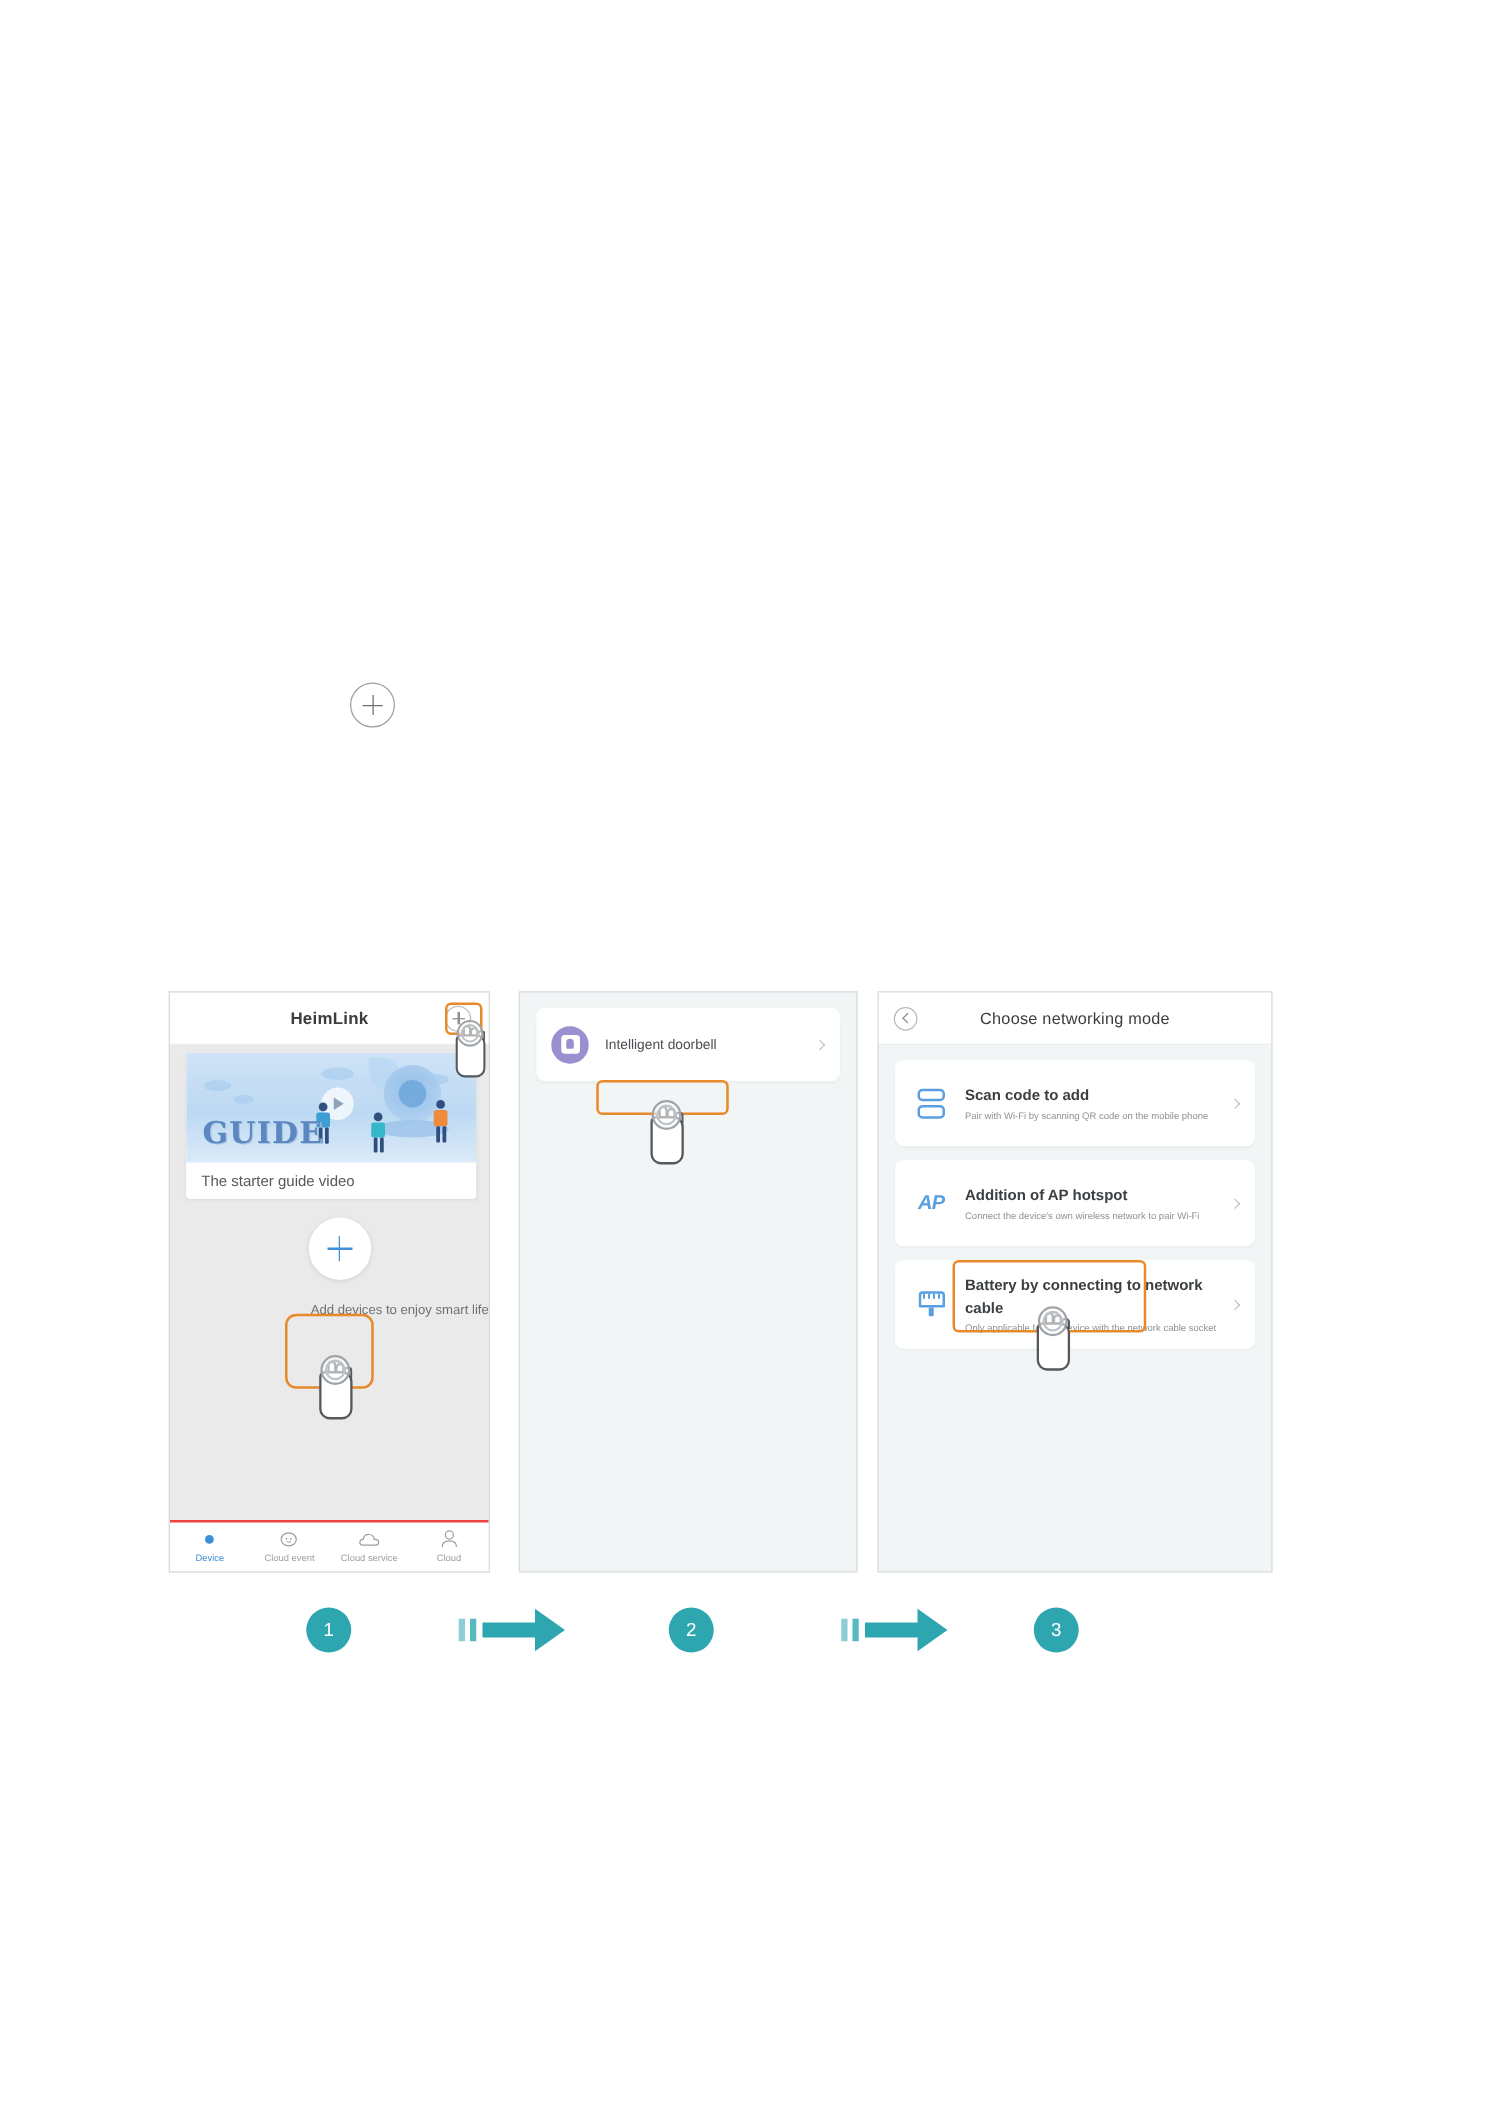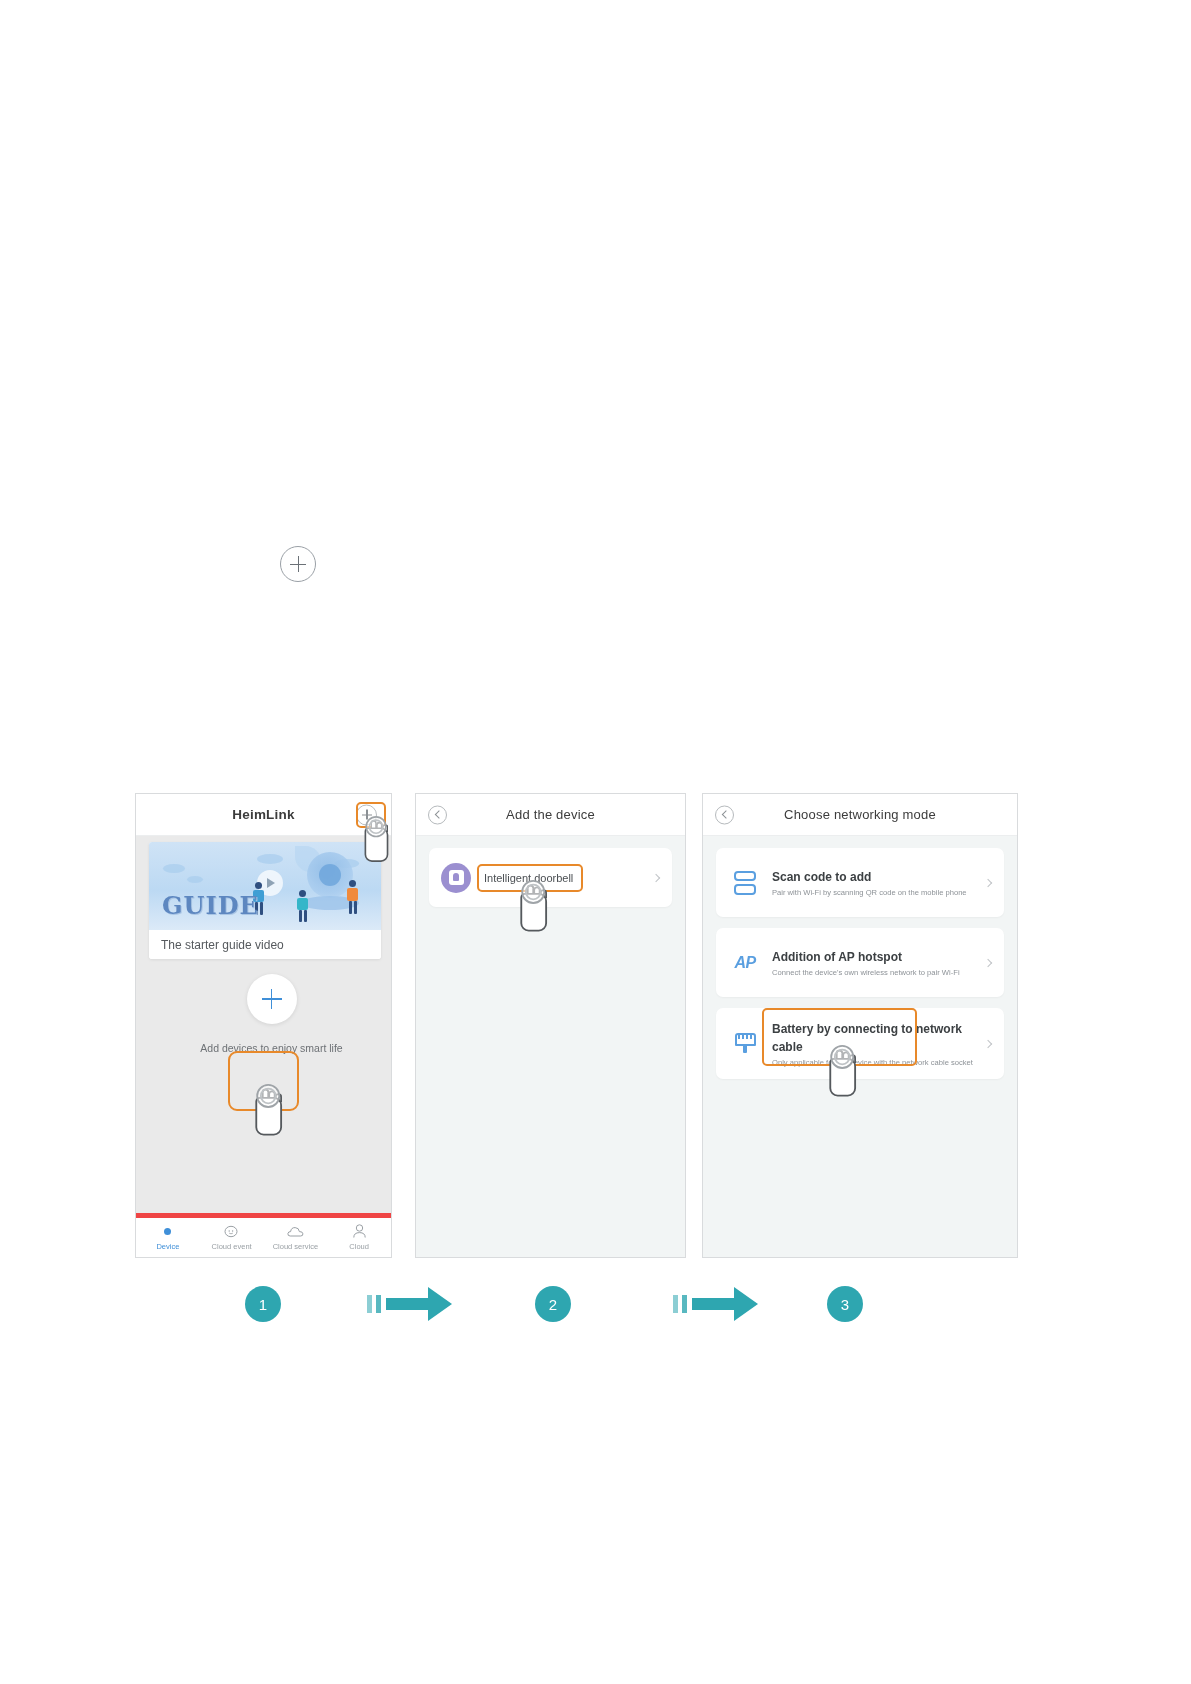--- a/index.html
+++ b/index.html
@@ -115,38 +115,38 @@
   .person{position:absolute;}
   .p-head{position:absolute;width:7px;height:7px;border-radius:50%;}
   .p-body{position:absolute;border-radius:2px;}
   .p-leg{position:absolute;width:3px;background:#2f4f80;border-radius:1px;}
   .guide-cap{
     height:29px;display:flex;align-items:center;padding-left:12px;
     font-size:12px;color:#55595d;background:#fff;
   }
 
   .addzone{
-    position:absolute;left:16px;right:0;top:180px;text-align:center;
+    position:absolute;left:16px;right:0;top:180px;text-align:right;
   }
   .add-circle{
     width:50px;height:50px;border-radius:50%;background:#fff;margin:0 auto;
     box-shadow:0 1px 4px rgba(0,0,0,.10);
     position:relative;
   }
   .add-circle:before,.add-circle:after{content:"";position:absolute;background:#3f8fd8;}
   .add-circle:before{left:15px;top:24.2px;width:20px;height:1.7px;}
   .add-circle:after{top:15px;left:24.2px;height:20px;width:1.7px;}
   .add-label{
     margin-top:18px;font-size:10.5px;color:#6d7175;
   }
 
   
   .bottomnav{
     position:absolute;left:0;right:0;bottom:0;height:39px;background:#fff;
-    display:flex;border-top:5px solid #ef4444;
+    display:flex;border-top:2px solid #ef4444;
   }
   .nav-item{
     flex:1;display:flex;flex-direction:column;align-items:center;justify-content:center;gap:4px;
   }
   .nav-lbl{font-size:7.5px;color:#9aa0a5;}
   .nav-item.active .nav-lbl{color:#3f8fd8;}
   .nav-ico{height:13px;display:flex;align-items:center;justify-content:center;}
   .dot-ico{width:7px;height:7px;border-radius:50%;background:#3f8fd8;}
 
   
@@ -356,26 +356,20 @@
 <div class="hand" style="left:248px;top:1084px;transform:scale(.92);transform-origin:top left;">
   <span class="f1"></span>
     <span class="f2"></span>
     <span class="f3"></span>
   <span class="palm"></span>
   <span class="ring"></span>
     <span class="ring2"></span>
 </div>
 
 <div class="phone" id="phone2">
-  <div class="titlebar">
-    <span class="back-btn">
-        <i class="chev"></i>
-      </span>
-    <span class="title">Add the device</span>
-  </div>
 
   <div class="listwrap">
     <div class="lrow">
       <span class="circ-ico c-purple">
           <i class="bell-sq"></i>
         </span>
       <span class="lrow-label">Intelligent doorbell</span>
       <span class="chev-r"></span>
     </div>
   </div>

